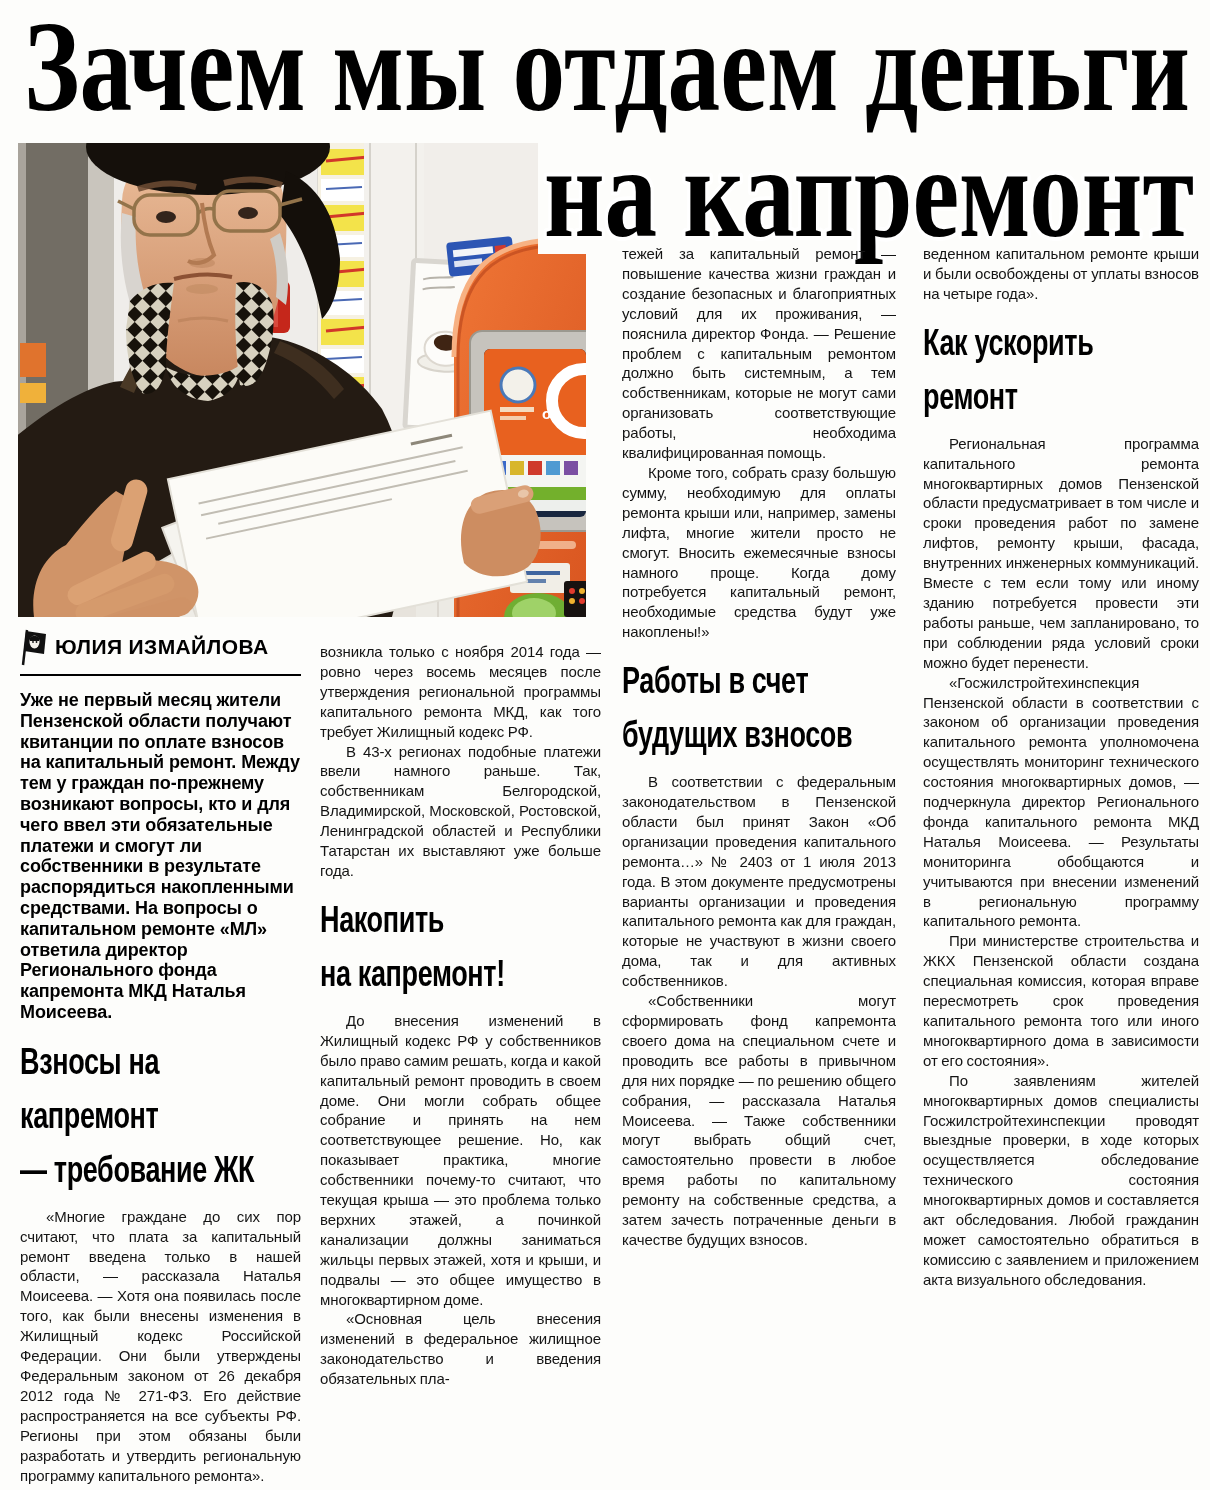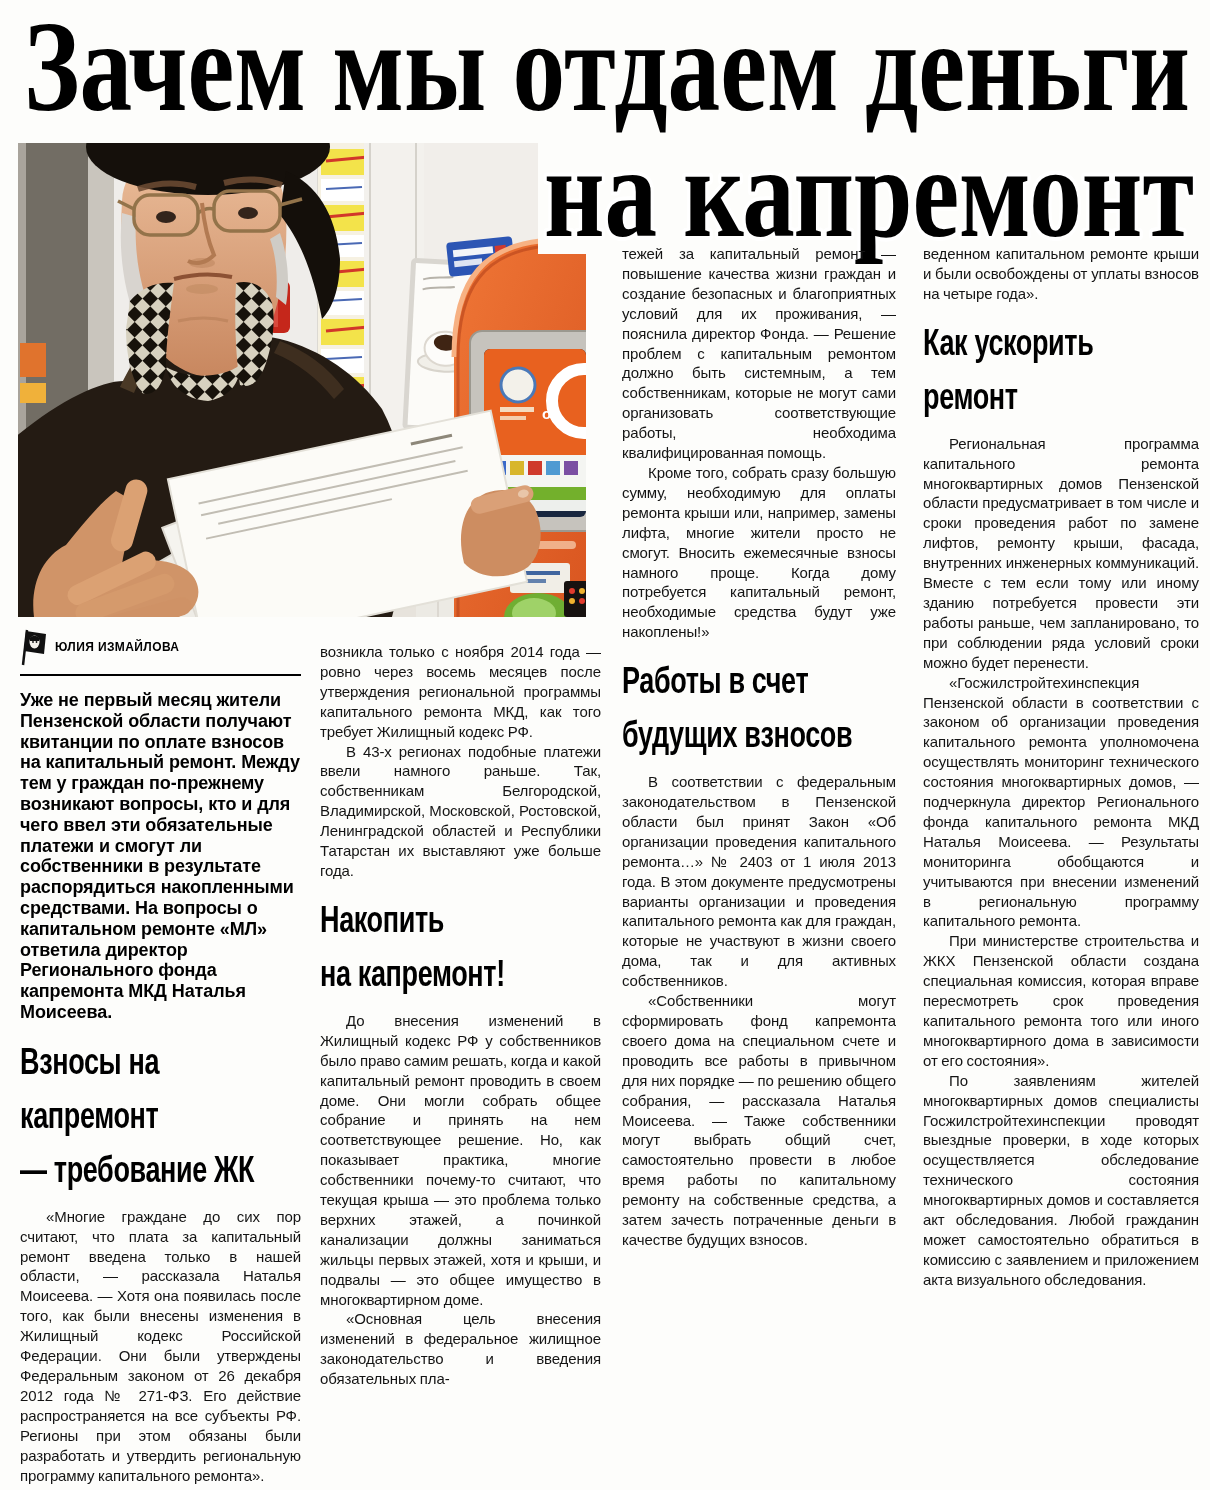--- a/index.html
+++ b/index.html
@@ -24,21 +24,21 @@
   .p{font-size:15px;line-height:19.9px;text-align:justify;margin:0;
      text-indent:26px;letter-spacing:-0.1px;word-spacing:-0.4px;
      hyphens:auto;-webkit-hyphens:auto;}
   .p.cont{text-indent:0;}
 
   .h2{margin:12px 0 10px 0;font-weight:700;font-size:37px;line-height:54px;letter-spacing:-0.5px;color:#000;}
   .h2 .h2x{display:block;width:137%;transform:scaleX(0.73);transform-origin:0 0;white-space:pre-line;}
 
   .byline{display:flex;align-items:center;gap:8px;padding:2px 0 8px 0;
           border-bottom:2.5px solid #000;margin-bottom:14px;}
-  .byline .name{font-weight:700;font-size:12px;letter-spacing:0.4px;color:#000;}
+  .byline .name{font-weight:700;font-size:21px;letter-spacing:0.4px;color:#000;}
 
   .lead{font-weight:700;font-size:18px;line-height:20.8px;text-align:left;margin:0 0 2px 0;
         letter-spacing:-0.1px;color:#000000;}
 </style>
 </head>
 <body>
 
 <div id="page">
 
   <div id="photo">

